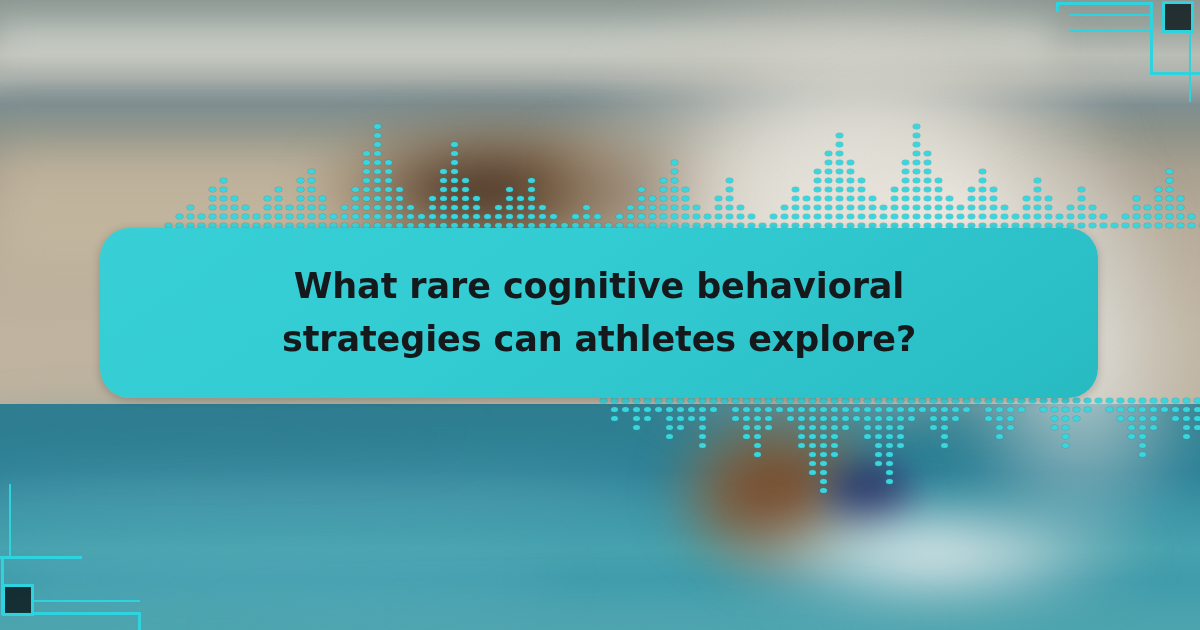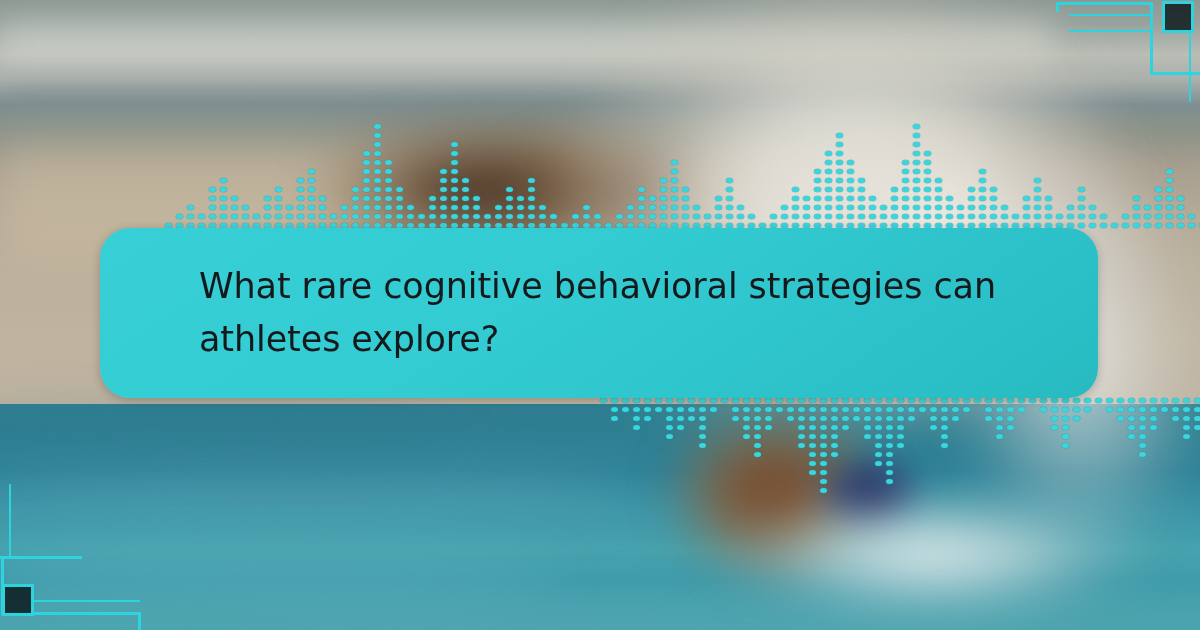--- a/index.html
+++ b/index.html
@@ -196,27 +196,27 @@
     height: 170px;
     border-radius: 30px;
     background: linear-gradient(145deg, #38cfd6 0%, #33ccd3 42%, #2ec3cb 72%, #27bac1 100%);
     box-shadow: 0 2px 10px rgba(0,0,0,.22);
     display: flex;
     align-items: center;
     justify-content: center;
   }
   .card-text {
     width: 800px;
-    text-align: left;
+    text-align: center;
     font-family: "DejaVu Sans", sans-serif;
     font-size: 35px;
     line-height: 1.52;
     color: #15191c;
     letter-spacing: -.1px;
-    font-weight: 400;
+    font-weight: 700;
   }
 </style>
 </head>
 <body>
 
 <div id="stage">
 
   <div class="photo">
     <div class="layer bg-deck"></div>
     <div class="layer bg-water"></div>

